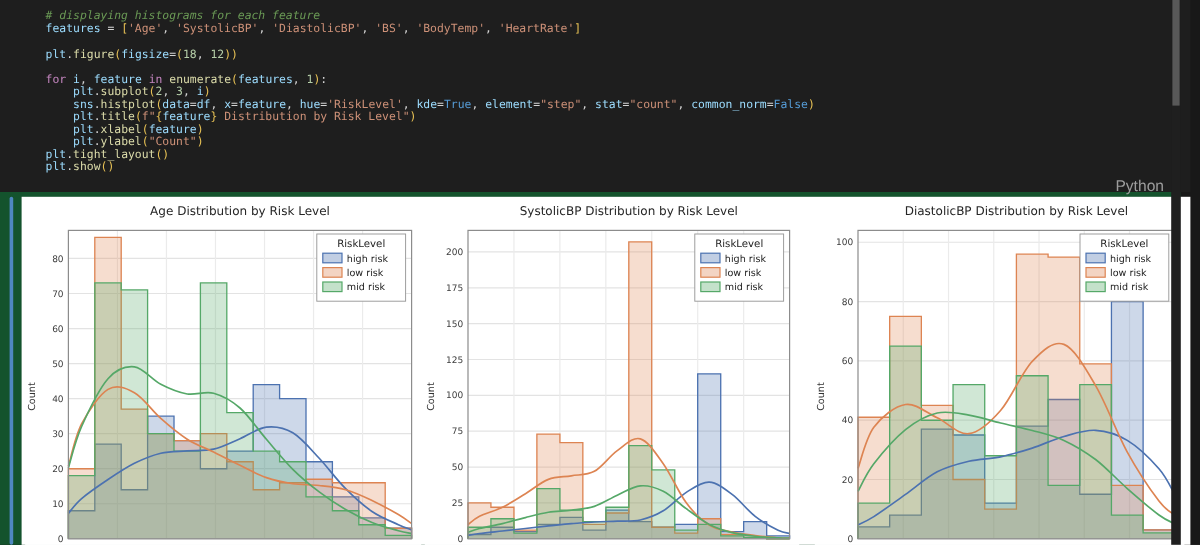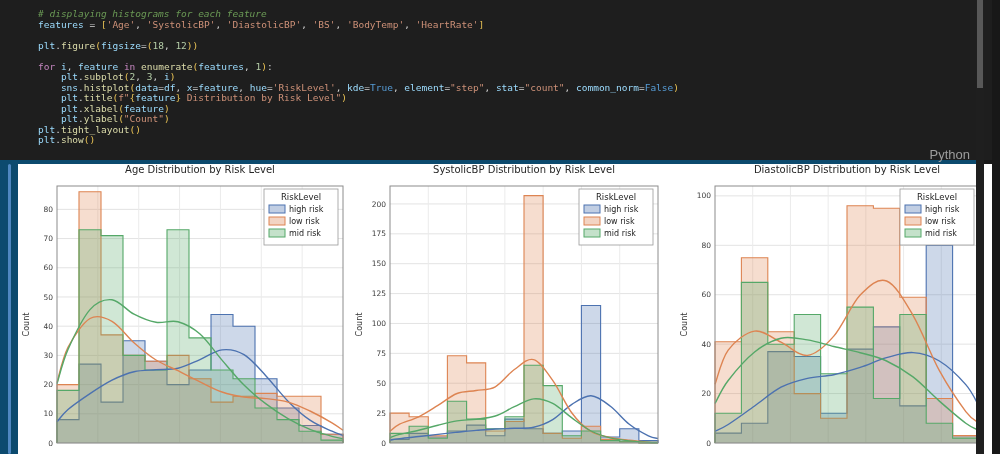--- a/index.html
+++ b/index.html
@@ -1,32 +1,32 @@
 <!DOCTYPE html>
 <html><head>
 <meta charset="utf-8">
 <style>
   *{margin:0;padding:0;box-sizing:border-box}
   html,body{width:1000px;height:454px;overflow:hidden;background:#181818;font-family:"Liberation Sans",sans-serif}
-  .stage{position:absolute;inset:0;width:984px;height:454px;background:#0c4a6e}
+  .stage{position:absolute;inset:0;width:984px;height:454px;background:#14532d}
   .code-cell{position:absolute;left:0;top:0;width:992px;height:160px;background:#1e1e1e}
   .code{position:absolute;left:38px;top:9px;font-family:"DejaVu Sans Mono",monospace;font-size:9.5px;line-height:10.5px;white-space:pre;color:#d4d4d4}
   .cl{height:10.5px}
   .tk-c{color:#6a9955;font-style:italic}
   .tk-v{color:#9cdcfe}
   .tk-o{color:#d4d4d4}
   .tk-p{color:#e8c255}
   .tk-f{color:#dcdcaa}
   .tk-s{color:#ce9178}
   .tk-n{color:#b5cea8}
   .tk-k{color:#c586c0}
   .tk-b{color:#569cd6}
   .lang-label{position:absolute;right:14px;top:147px;font-size:13px;color:#9d9d9d}
   .focus-bar{position:absolute;left:8px;top:164px;width:3px;height:290px;background:#4f87c0;border-radius:2px}
-  .output{position:absolute;left:18px;top:164px;width:974px;height:290px;background:#ffffff;overflow:hidden;display:flex;align-items:center;padding-top:2px}
+  .output{position:absolute;left:18px;top:164px;width:974px;height:290px;background:#ffffff;overflow:hidden;display:flex;align-items:flex-start;padding-top:2px}
   .chart{flex:0 0 auto}
   .chart svg{display:block;background:#ffffff}
   .c1{margin-left:3px}.c2{margin-left:3px}.c3{margin-left:13px}
   .scrollbar{position:absolute;right:0;top:0;width:8px;height:454px;background:#1f1f1f}
   .scroll-thumb{position:absolute;top:0;left:1px;width:6px;height:88px;background:#585858}
   svg text{font-family:"DejaVu Sans",sans-serif}
 </style>
 </head>
 <body>
 

